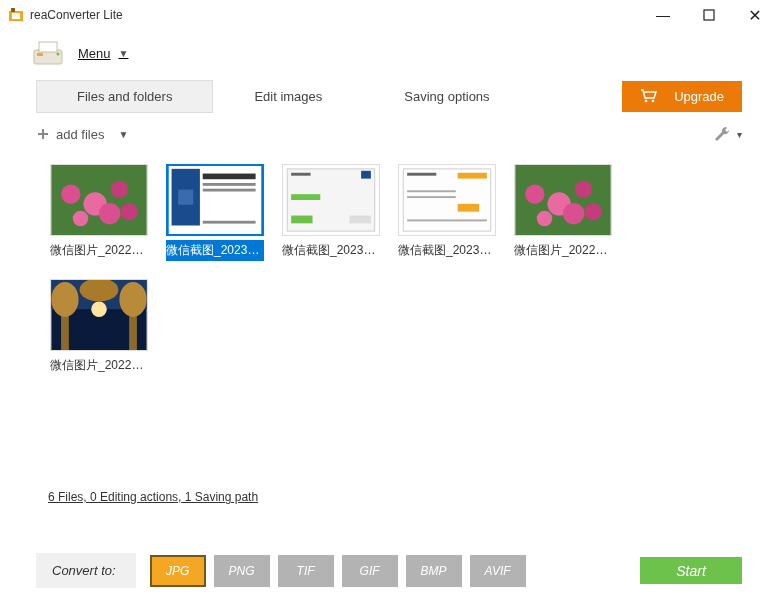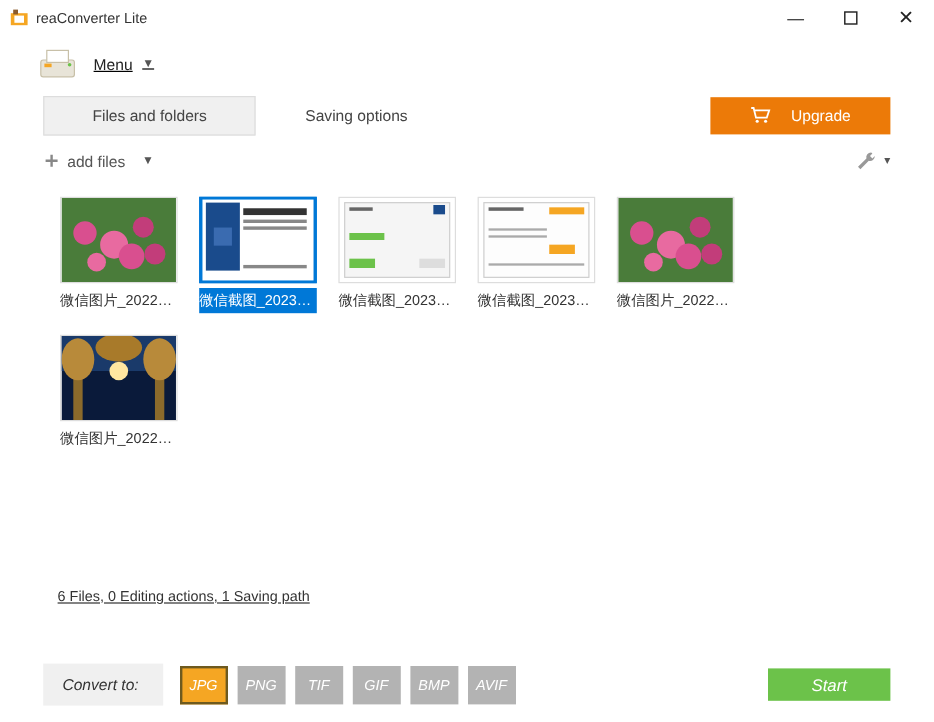--- a/index.html
+++ b/index.html
@@ -13,21 +13,21 @@
 
 .menubar { height: 46px; display: flex; align-items: center; padding: 0 32px; gap: 14px; }
 .menu-icon { width: 32px; height: 26px; }
 .menu-label { font-size: 13px; color: #222; }
 .caret { font-size: 10px; color: #555; margin-left: 2px; }
 
 .tabs { display: flex; align-items: center; padding: 0 36px; height: 40px; gap: 0; }
 .tab { padding: 8px 40px; font-size: 13px; color: #444; border: 1px solid transparent; }
 .tab.active { background: #f0f0f0; border: 1px solid #ddd; }
 .tab-spacer { flex: 1; }
-.upgrade { background: #ec7a08; color: #fff; padding: 8px 33px; font-size: 13px; display: flex; align-items: center; gap: 16px; }
+.upgrade { background: #ec7a08; color: #fff; padding: 8px 18px; font-size: 13px; display: flex; align-items: center; gap: 16px; }
 .cart-icon { width: 18px; height: 14px; }
 
 .toolbar { display: flex; align-items: center; padding: 6px 36px; height: 36px; }
 .add-files { display: flex; align-items: center; gap: 6px; font-size: 13px; color: #555; }
 .plus-icon { width: 14px; height: 14px; }
 .toolbar-spacer { flex: 1; }
 .wrench { width: 18px; height: 18px; color: #888; }
 
 .grid { padding: 12px 74px 0 50px; display: flex; flex-wrap: wrap; gap: 18px 18px; height: 330px; align-content: flex-start; }
 .file { width: 98px; display: flex; flex-direction: column; gap: 4px; }
@@ -35,21 +35,21 @@
 .thumb svg { width: 100%; height: 100%; }
 .file.selected .thumb { border: 2px solid #0078d7; background: #0078d7; }
 .fname { font-size: 12px; color: #333; text-align: center; white-space: nowrap; overflow: hidden; text-overflow: ellipsis; width: 98px; padding: 2px 0;}
 .file.selected .fname { background: #0078d7; color: #fff; }
 
 .status { padding: 8px 48px; font-size: 12px; color: #333; text-decoration: underline; }
 
 .bottom { position: absolute; bottom: 14px; left: 0; right: 0; display: flex; align-items: center; padding: 0 36px; gap: 14px; font-style: italic; }
 .convert-box { background: #f0f0f0; padding: 10px 20px 10px 16px; font-size: 13px; color: #333; }
 .fmt-row { display: flex; gap: 8px; }
-.fmt { width: 40px; height: 32px; display: flex; align-items: center; justify-content: center; font-size: 12px; color: #fff; background: #b3b3b3; }
+.fmt { width: 56px; height: 32px; display: flex; align-items: center; justify-content: center; font-size: 12px; color: #fff; background: #b3b3b3; }
 .fmt.active { background: #f5a623; border: 2px solid #6e5a1f; }
 .bottom-spacer { flex: 1; }
 .start { background: #6cc24a; color: #fff; width: 102px; height: 27px; display: flex; align-items: center; justify-content: center; font-size: 14px; }
 </style>
 </head>
 <body>
 
 <div class="titlebar">
   <svg class="app-icon" viewBox="0 0 16 16">
       <rect x="1" y="4" width="14" height="10" fill="#f5a623"></rect>
@@ -74,20 +74,21 @@
     <circle cx="26" cy="14" r="1.5" fill="#6cc24a"></circle>
   </svg>
   <div style="display:flex;align-items:center;gap:6px;text-decoration:underline;">
     <span class="menu-label">Menu</span>
     <span class="caret">▼</span>
   </div>
 </div>
 
 <div class="tabs">
   <div class="tab active">Files and folders</div>
+  <div class="tab">Edit images</div>
   <div class="tab">Saving options</div>
   <div class="tab-spacer"></div>
   <div class="upgrade">
     <svg class="cart-icon" viewBox="0 0 18 14">
         <path d="M1 1h2l2 8h9l2-6H4" fill="none" stroke="#fff" stroke-width="1.5"></path>
         <circle cx="6" cy="12" r="1.3" fill="#fff"></circle>
         <circle cx="13" cy="12" r="1.3" fill="#fff"></circle>
       </svg>
     <span>Upgrade</span>
   </div>

